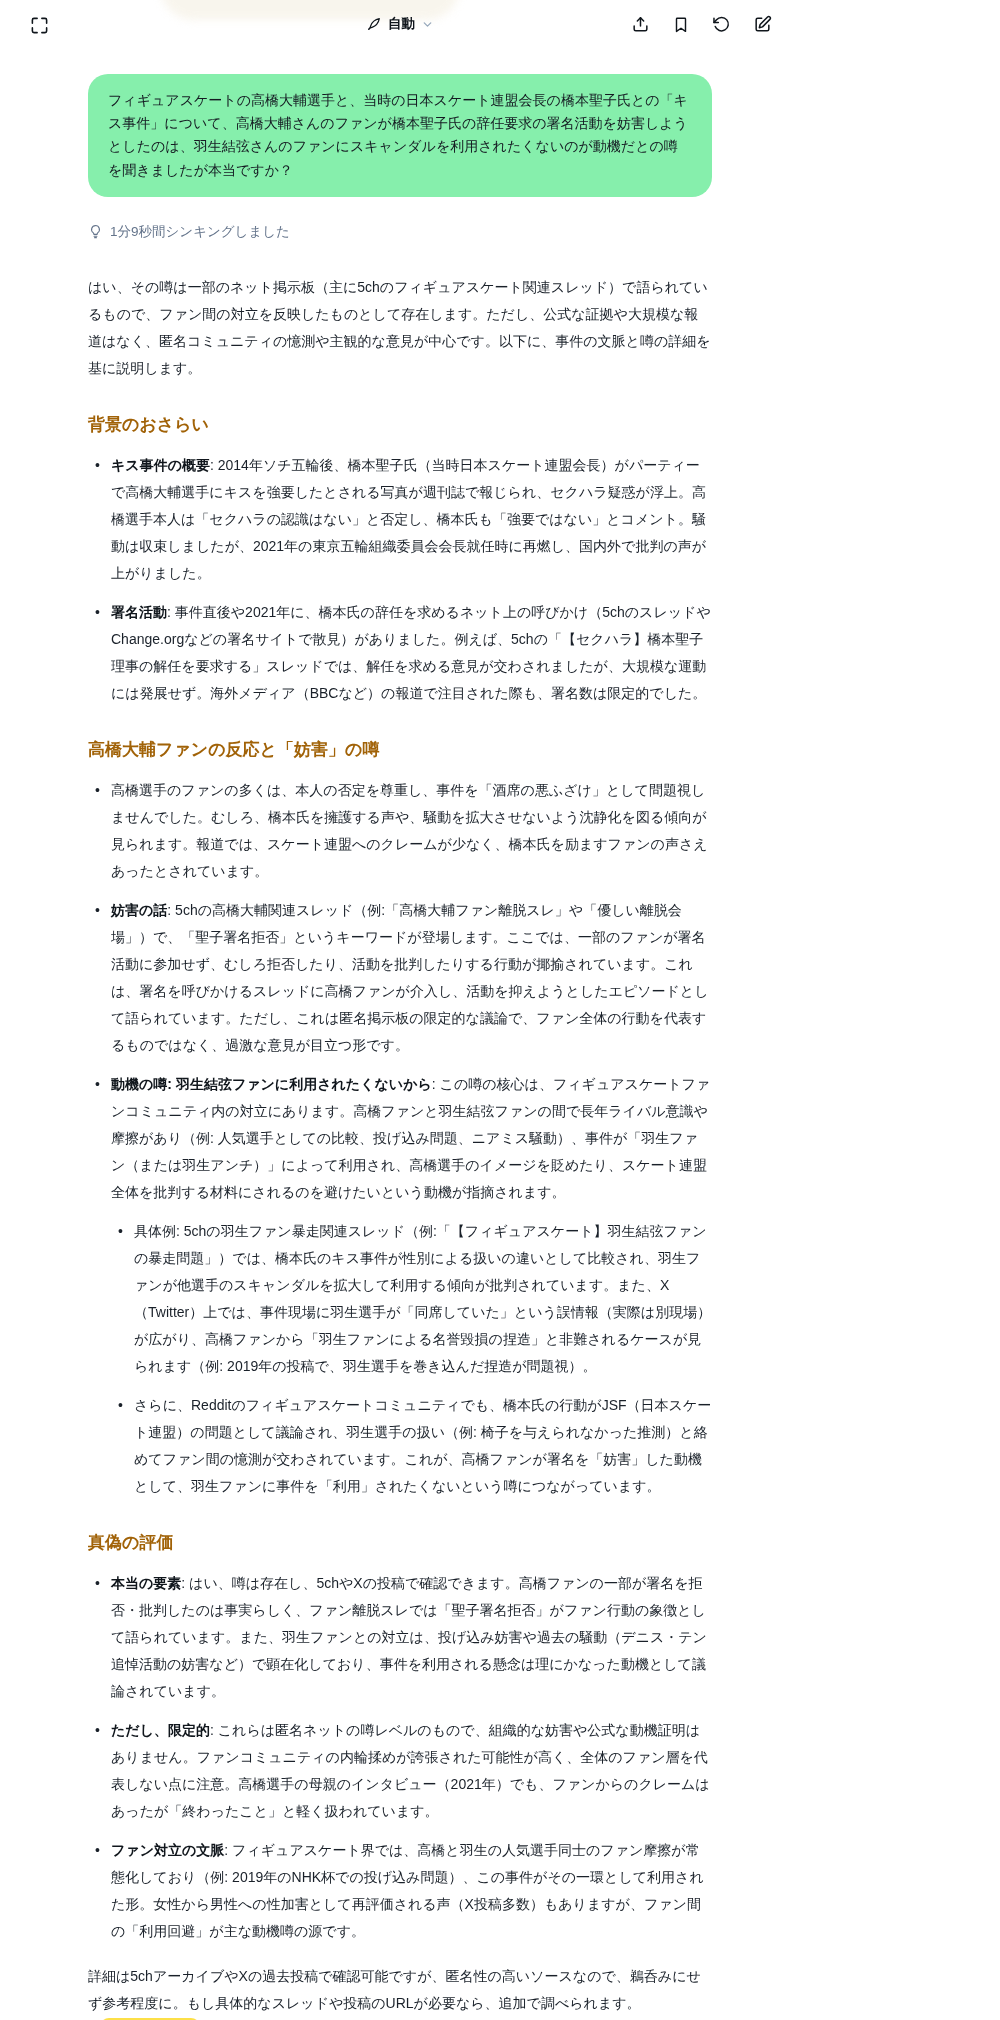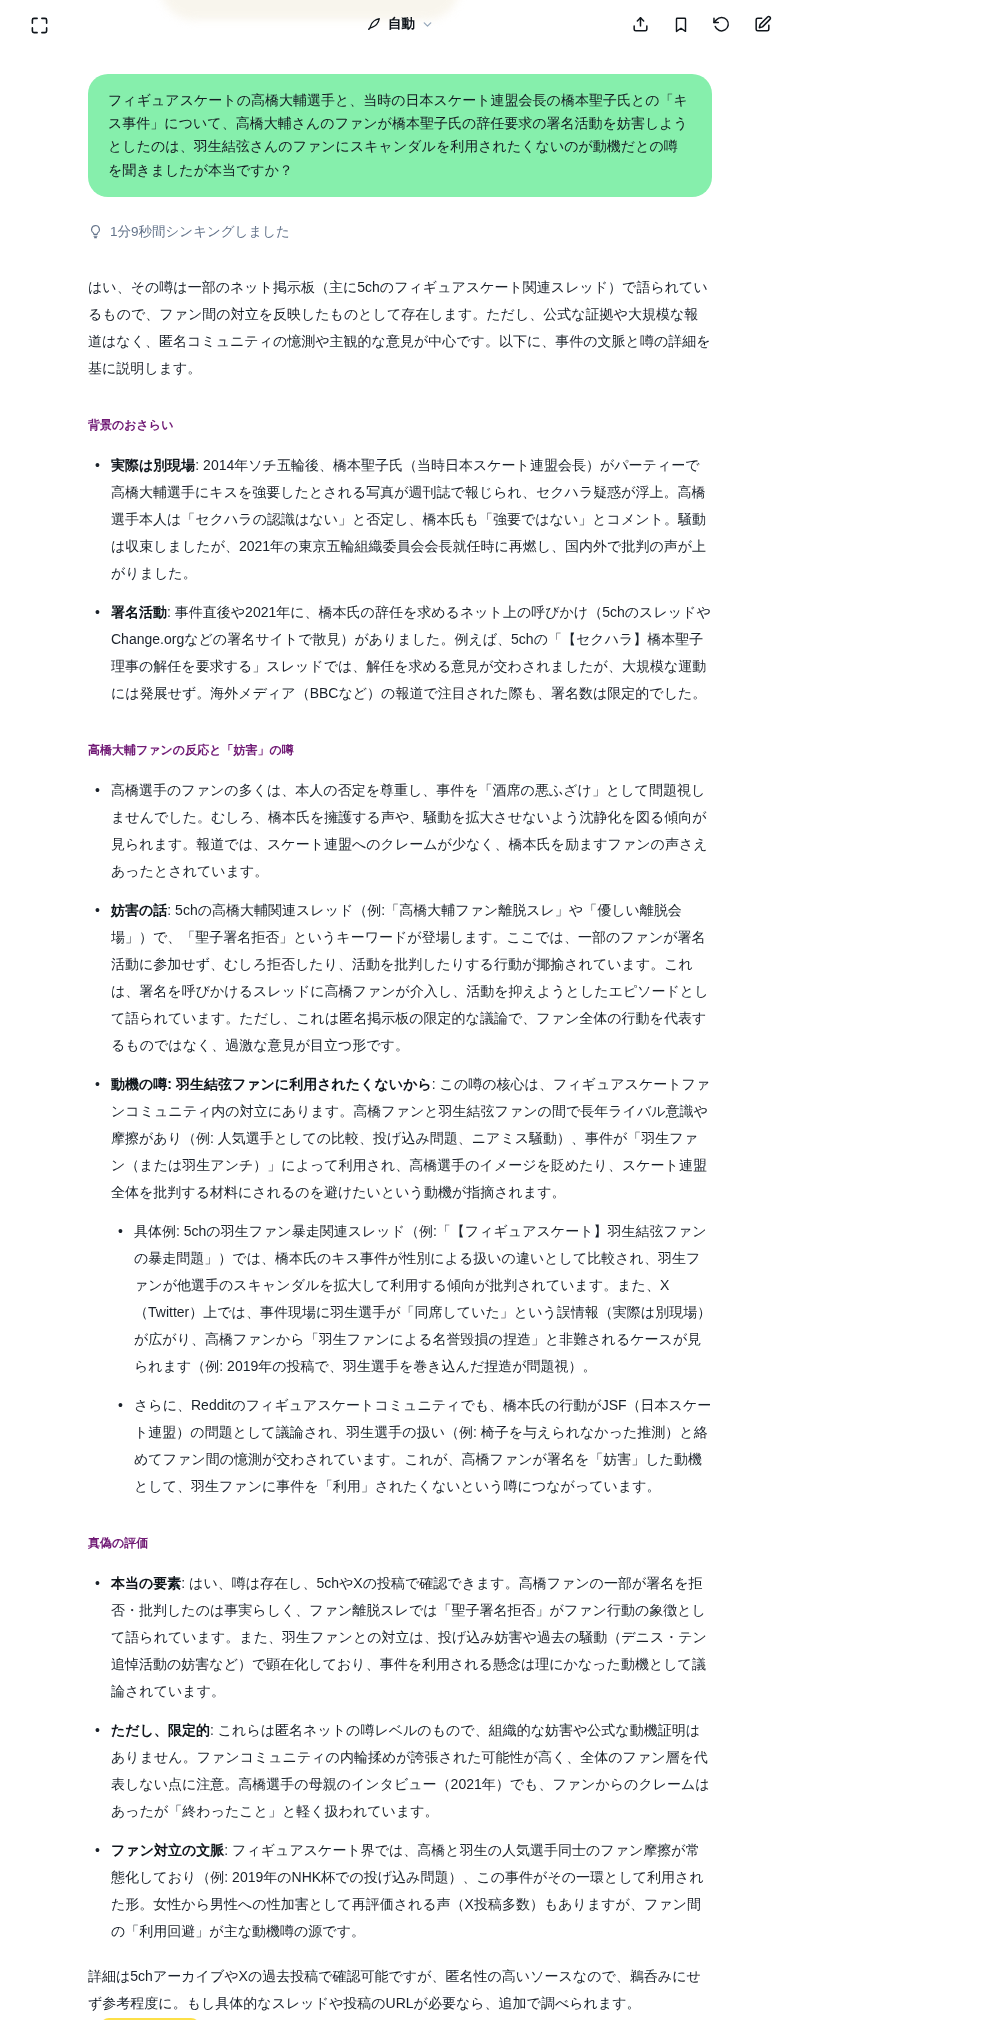--- a/index.html
+++ b/index.html
@@ -27,21 +27,21 @@
 
   .user-row { display:flex; justify-content:flex-end; margin-top:20px; }
   .user-bubble { max-width:642px; background:#86efac; border-radius:20px;
     padding:15px 20px; font-size:14px; line-height:1.66; color:#141a21; }
 
   .thinking-row { display:flex; align-items:center; gap:7px; margin-top:26px;
     color:#64748b; font-size:13.5px; cursor:pointer;text-align:right; }
 
   .answer { margin-top:33px; font-size:14px; line-height:27px; color:#1a212a; }
   .answer p.intro, .answer p.outro { }
-  .answer h2 { font-size:12px; font-weight:700; color:#701a75; margin-top:30px; line-height:26px; }
+  .answer h2 { font-size:17px; font-weight:700; color:#a16207; margin-top:30px; line-height:26px; }
   .answer ul { list-style:none; margin-top:14px; }
   .answer li { position:relative; padding-left:23px; margin-bottom:12px; }
   .answer li::before { content:"•"; position:absolute; left:7px; top:0; color:#1a212a; }
   .answer li ul { margin-top:12px; }
   .answer b { font-weight:700; color:#10161c; }
   .outro-wrap { margin-top:18px; }
 
   .citation-pill { display:inline-block; margin-left:12px; background:#fde047; color:#5b6670;
     font-size:11px; line-height:1; padding:6px 9px; border-radius:9px; vertical-align:2px;
     cursor:pointer; white-space:nowrap; }
@@ -149,21 +149,21 @@
           </svg>
       </span>
       <span>1分9秒間シンキングしました</span>
     </div>
 
     <div class="answer">
       <p class="intro">はい、その噂は一部のネット掲示板（主に5chのフィギュアスケート関連スレッド）で語られているもので、ファン間の対立を反映したものとして存在します。ただし、公式な証拠や大規模な報道はなく、匿名コミュニティの憶測や主観的な意見が中心です。以下に、事件の文脈と噂の詳細を基に説明します。</p>
 
       <h2>背景のおさらい</h2>
       <ul>
-        <li><b>実際は別現場</b><span>: 2014年ソチ五輪後、橋本聖子氏（当時日本スケート連盟会長）がパーティーで高橋大輔選手にキスを強要したとされる写真が週刊誌で報じられ、セクハラ疑惑が浮上。高橋選手本人は「セクハラの認識はない」と否定し、橋本氏も「強要ではない」とコメント。騒動は収束しましたが、2021年の東京五輪組織委員会会長就任時に再燃し、国内外で批判の声が上がりました。</span></li>
+        <li><b>キス事件の概要</b><span>: 2014年ソチ五輪後、橋本聖子氏（当時日本スケート連盟会長）がパーティーで高橋大輔選手にキスを強要したとされる写真が週刊誌で報じられ、セクハラ疑惑が浮上。高橋選手本人は「セクハラの認識はない」と否定し、橋本氏も「強要ではない」とコメント。騒動は収束しましたが、2021年の東京五輪組織委員会会長就任時に再燃し、国内外で批判の声が上がりました。</span></li>
         <li><b>署名活動</b><span>: 事件直後や2021年に、橋本氏の辞任を求めるネット上の呼びかけ（5chのスレッドやChange.orgなどの署名サイトで散見）がありました。例えば、5chの「【セクハラ】橋本聖子理事の解任を要求する」スレッドでは、解任を求める意見が交わされましたが、大規模な運動には発展せず。海外メディア（BBCなど）の報道で注目された際も、署名数は限定的でした。</span></li>
       </ul>
 
       <h2>高橋大輔ファンの反応と「妨害」の噂</h2>
       <ul>
         <li><b></b><span>高橋選手のファンの多くは、本人の否定を尊重し、事件を「酒席の悪ふざけ」として問題視しませんでした。むしろ、橋本氏を擁護する声や、騒動を拡大させないよう沈静化を図る傾向が見られます。報道では、スケート連盟へのクレームが少なく、橋本氏を励ますファンの声さえあったとされています。</span></li>
         <li><b>妨害の話</b><span>: 5chの高橋大輔関連スレッド（例:「高橋大輔ファン離脱スレ」や「優しい離脱会場」）で、「聖子署名拒否」というキーワードが登場します。ここでは、一部のファンが署名活動に参加せず、むしろ拒否したり、活動を批判したりする行動が揶揄されています。これは、署名を呼びかけるスレッドに高橋ファンが介入し、活動を抑えようとしたエピソードとして語られています。ただし、これは匿名掲示板の限定的な議論で、ファン全体の行動を代表するものではなく、過激な意見が目立つ形です。</span></li>
         <li><b>動機の噂: 羽生結弦ファンに利用されたくないから</b><span>: この噂の核心は、フィギュアスケートファンコミュニティ内の対立にあります。高橋ファンと羽生結弦ファンの間で長年ライバル意識や摩擦があり（例: 人気選手としての比較、投げ込み問題、ニアミス騒動）、事件が「羽生ファン（または羽生アンチ）」によって利用され、高橋選手のイメージを貶めたり、スケート連盟全体を批判する材料にされるのを避けたいという動機が指摘されます。</span>
           <ul>
             <li>具体例: 5chの羽生ファン暴走関連スレッド（例:「【フィギュアスケート】羽生結弦ファンの暴走問題」）では、橋本氏のキス事件が性別による扱いの違いとして比較され、羽生ファンが他選手のスキャンダルを拡大して利用する傾向が批判されています。また、X（Twitter）上では、事件現場に羽生選手が「同席していた」という誤情報（実際は別現場）が広がり、高橋ファンから「羽生ファンによる名誉毀損の捏造」と非難されるケースが見られます（例: 2019年の投稿で、羽生選手を巻き込んだ捏造が問題視）。</li>

